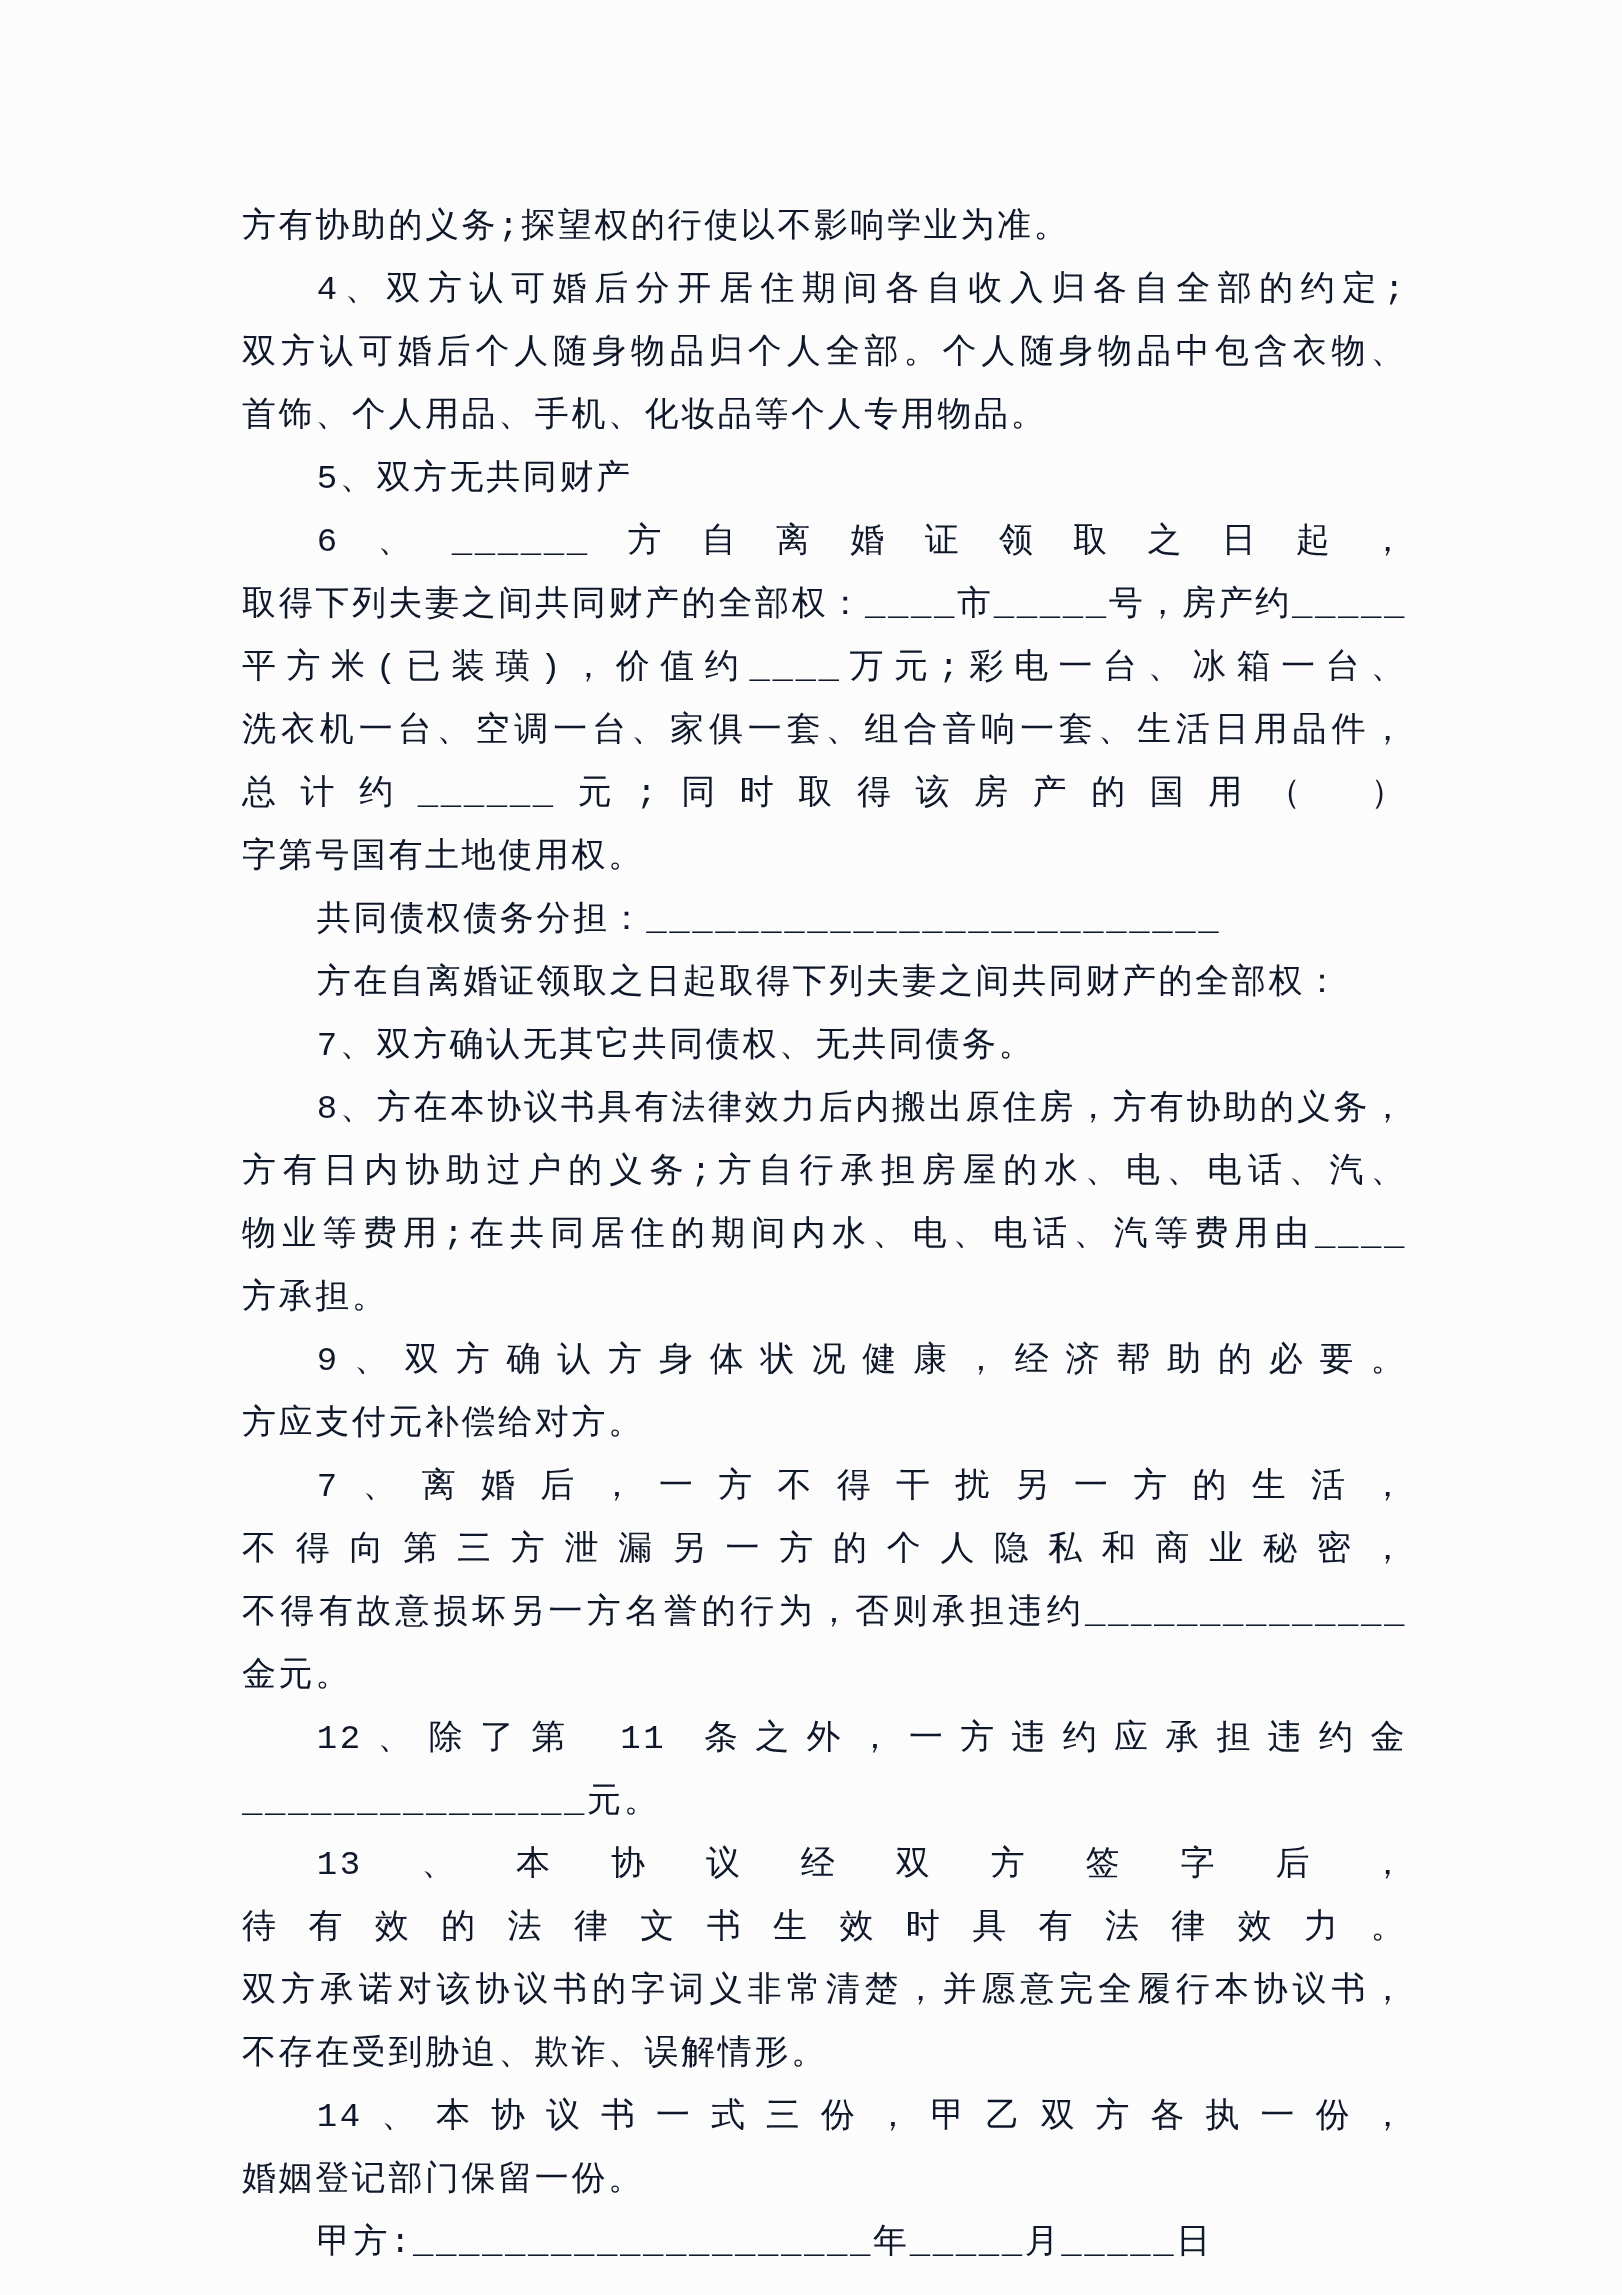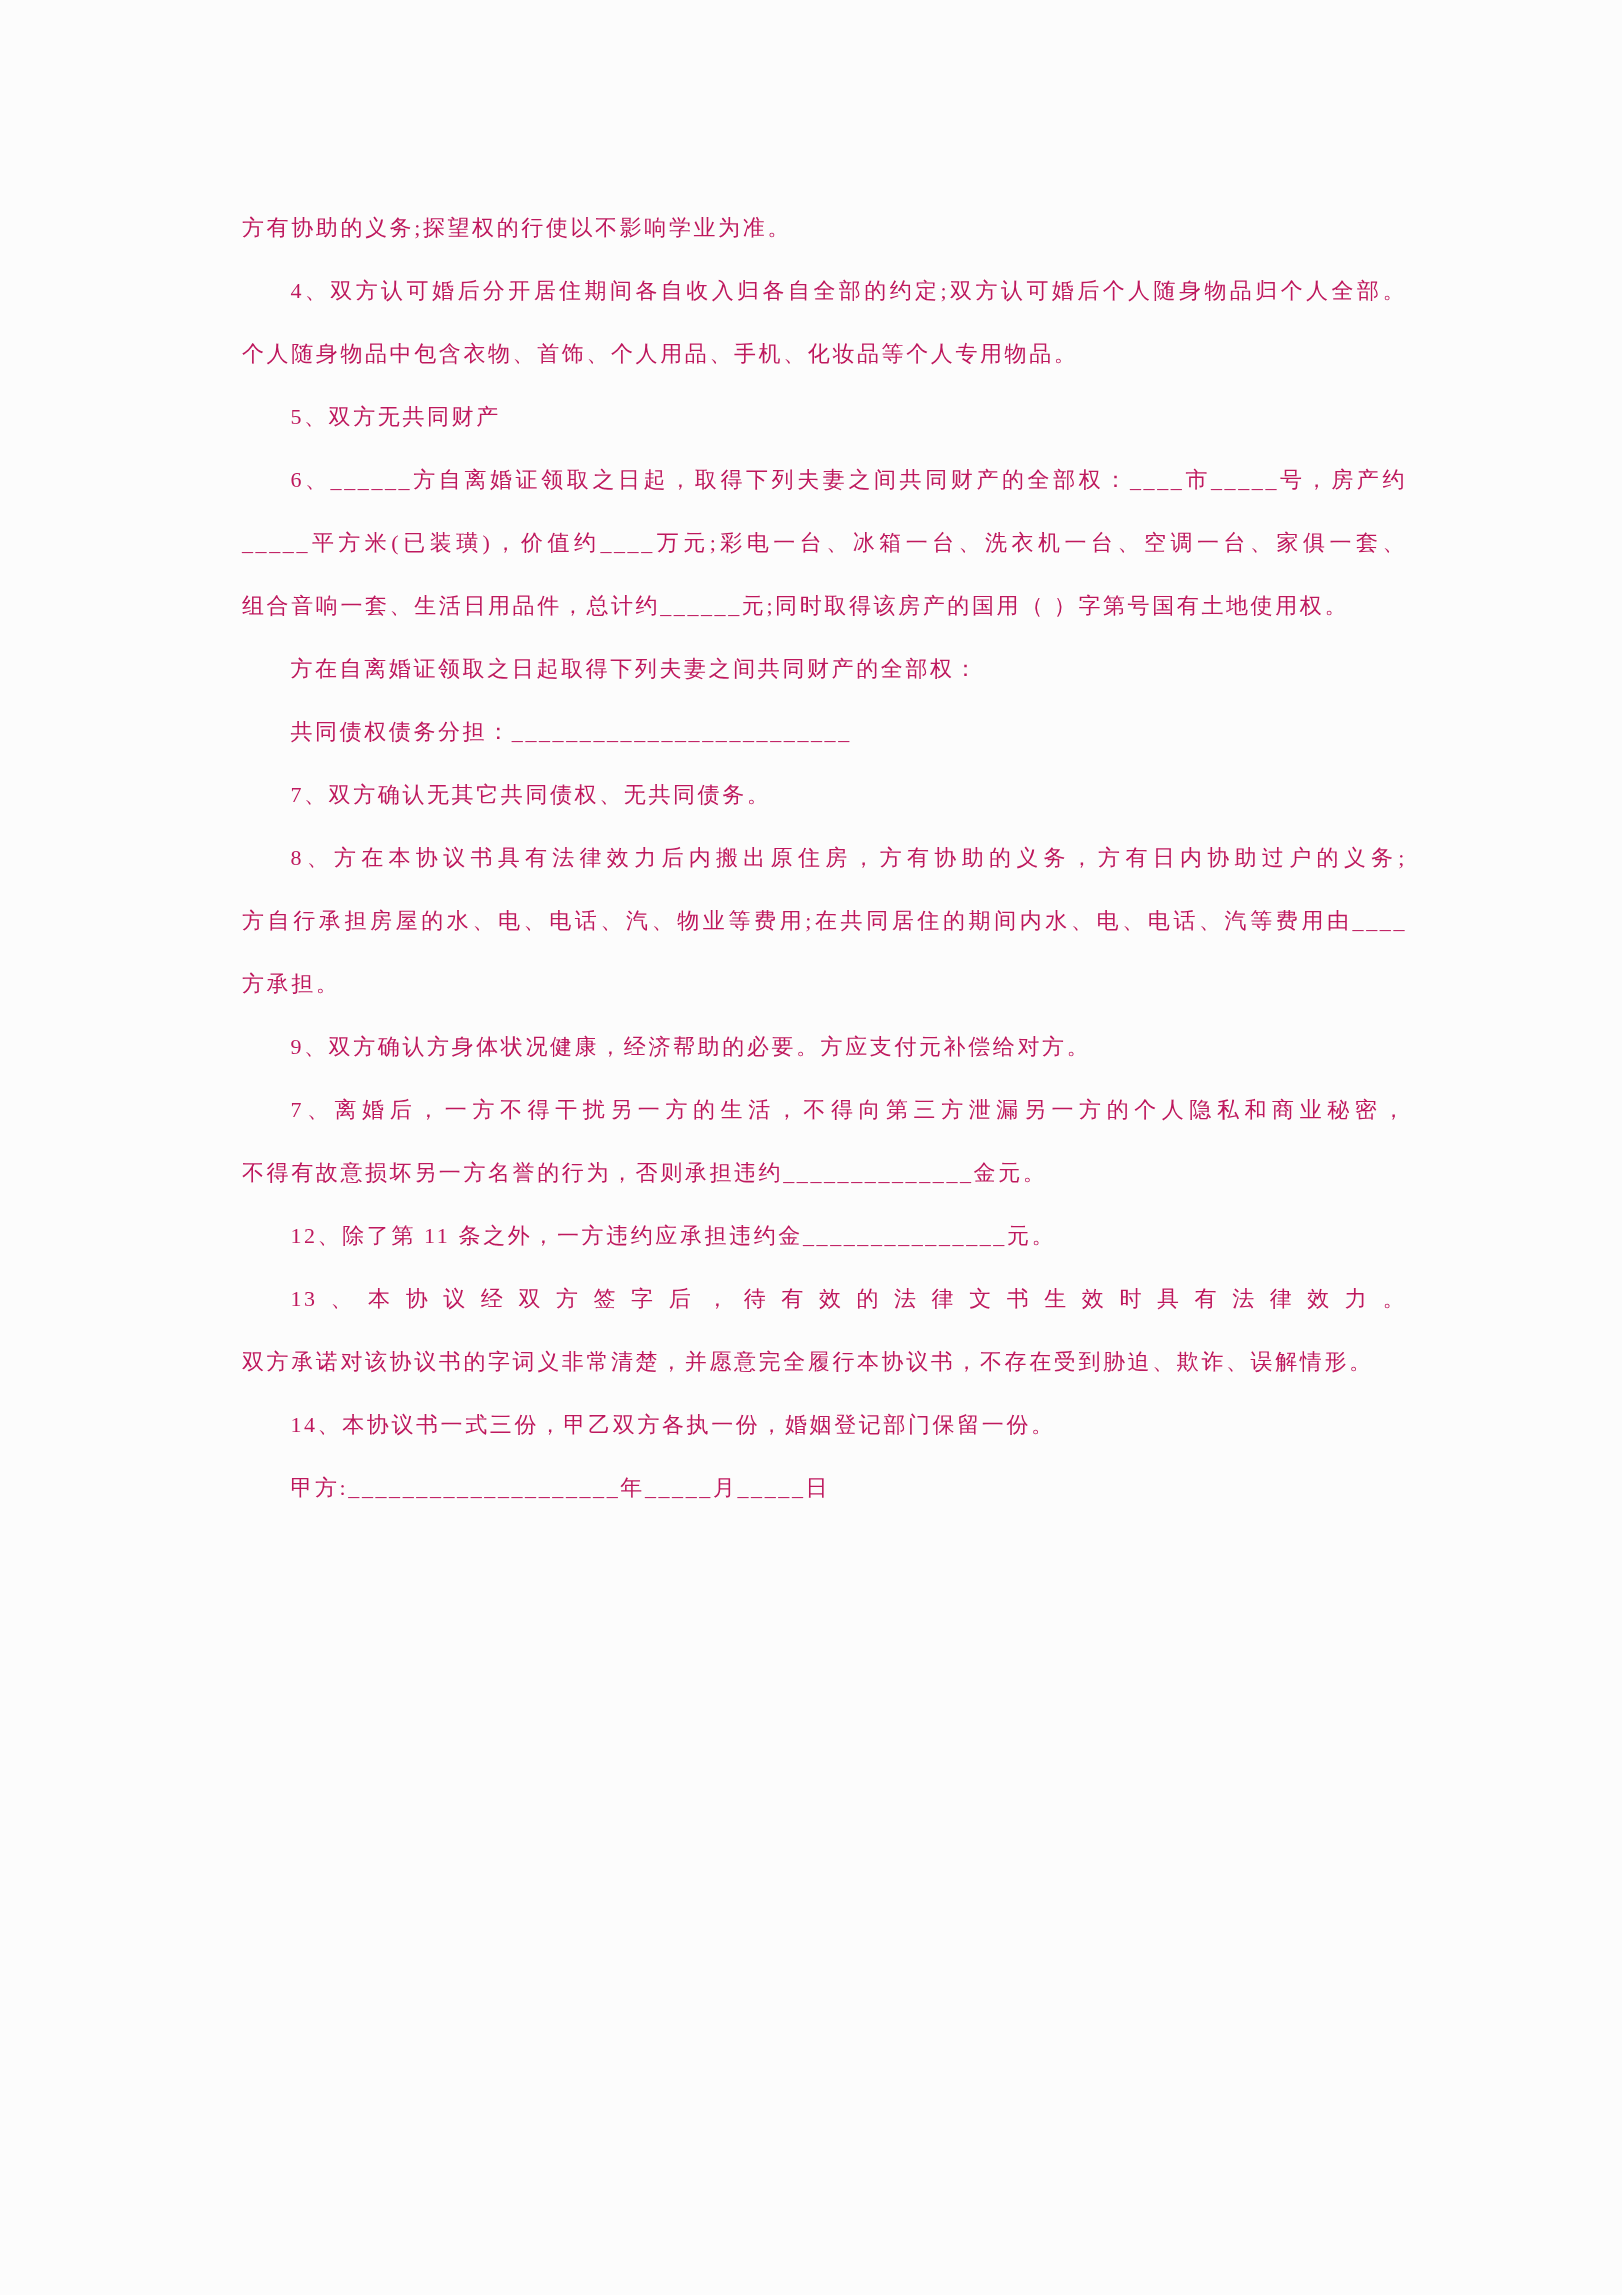--- a/index.html
+++ b/index.html
@@ -12,23 +12,23 @@
     width: 1623px;
     height: 2295px;
     background: #fcfcfc;
     overflow: hidden;
   }
   .doc-body {
     position: absolute;
     left: 242px;
     top: 196px;
     width: 1165px;
-    color: #be185d;
-    font-family: Liberation Serif, serif;
-    font-size: 22px;
+    color: #0f172a;
+    font-family: Liberation Mono, monospace;
+    font-size: 34px;
     line-height: 63px;
     letter-spacing: 2.6px;
     text-align: justify;
   }
   .para {
     margin: 0;
     padding: 0;
     text-indent: 2.2em;
     word-break: keep-all;
   }
@@ -38,22 +38,22 @@
 </style>
 </head>
 <body>
 
 <div class="page">
   <div class="doc-body">
     <p class="para no-indent">方有协助的义务;探望权的行使以不影响学业为准。</p>
     <p class="para">4、双方认可婚后分开居住期间各自收入归各自全部的约定;双方认可婚后个人随身物品归个人全部。个人随身物品中包含衣物、首饰、个人用品、手机、化妆品等个人专用物品。</p>
     <p class="para">5、双方无共同财产</p>
     <p class="para">6、______方自离婚证领取之日起，取得下列夫妻之间共同财产的全部权：____市_____号，房产约_____平方米(已装璜)，价值约____万元;彩电一台、冰箱一台、洗衣机一台、空调一台、家俱一套、组合音响一套、生活日用品件，总计约______元;同时取得该房产的国用（ ）字第号国有土地使用权。</p>
+    <p class="para">共同债权债务分担：_________________________</p>
     <p class="para">方在自离婚证领取之日起取得下列夫妻之间共同财产的全部权：</p>
-    <p class="para">共同债权债务分担：_________________________</p>
     <p class="para">7、双方确认无其它共同债权、无共同债务。</p>
     <p class="para">8、方在本协议书具有法律效力后内搬出原住房，方有协助的义务，方有日内协助过户的义务;方自行承担房屋的水、电、电话、汽、物业等费用;在共同居住的期间内水、电、电话、汽等费用由____方承担。</p>
     <p class="para">9、双方确认方身体状况健康，经济帮助的必要。方应支付元补偿给对方。</p>
     <p class="para">7、离婚后，一方不得干扰另一方的生活，不得向第三方泄漏另一方的个人隐私和商业秘密，不得有故意损坏另一方名誉的行为，否则承担违约______________金元。</p>
     <p class="para">12、除了第 11 条之外，一方违约应承担违约金_______________元。</p>
     <p class="para">13、本协议经双方签字后，待有效的法律文书生效时具有法律效力。双方承诺对该协议书的字词义非常清楚，并愿意完全履行本协议书，不存在受到胁迫、欺诈、误解情形。</p>
     <p class="para">14、本协议书一式三份，甲乙双方各执一份，婚姻登记部门保留一份。</p>
     <p class="para">甲方:____________________年_____月_____日</p>
   </div>
 </div>

